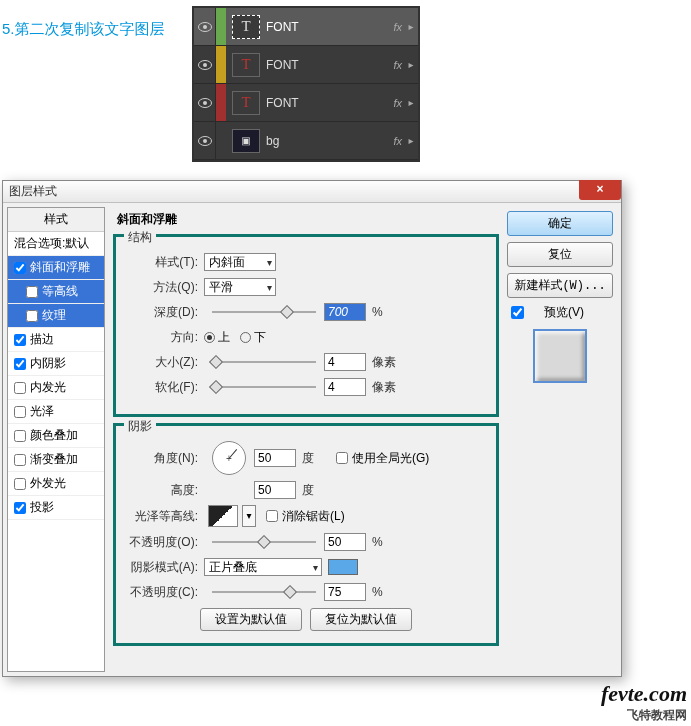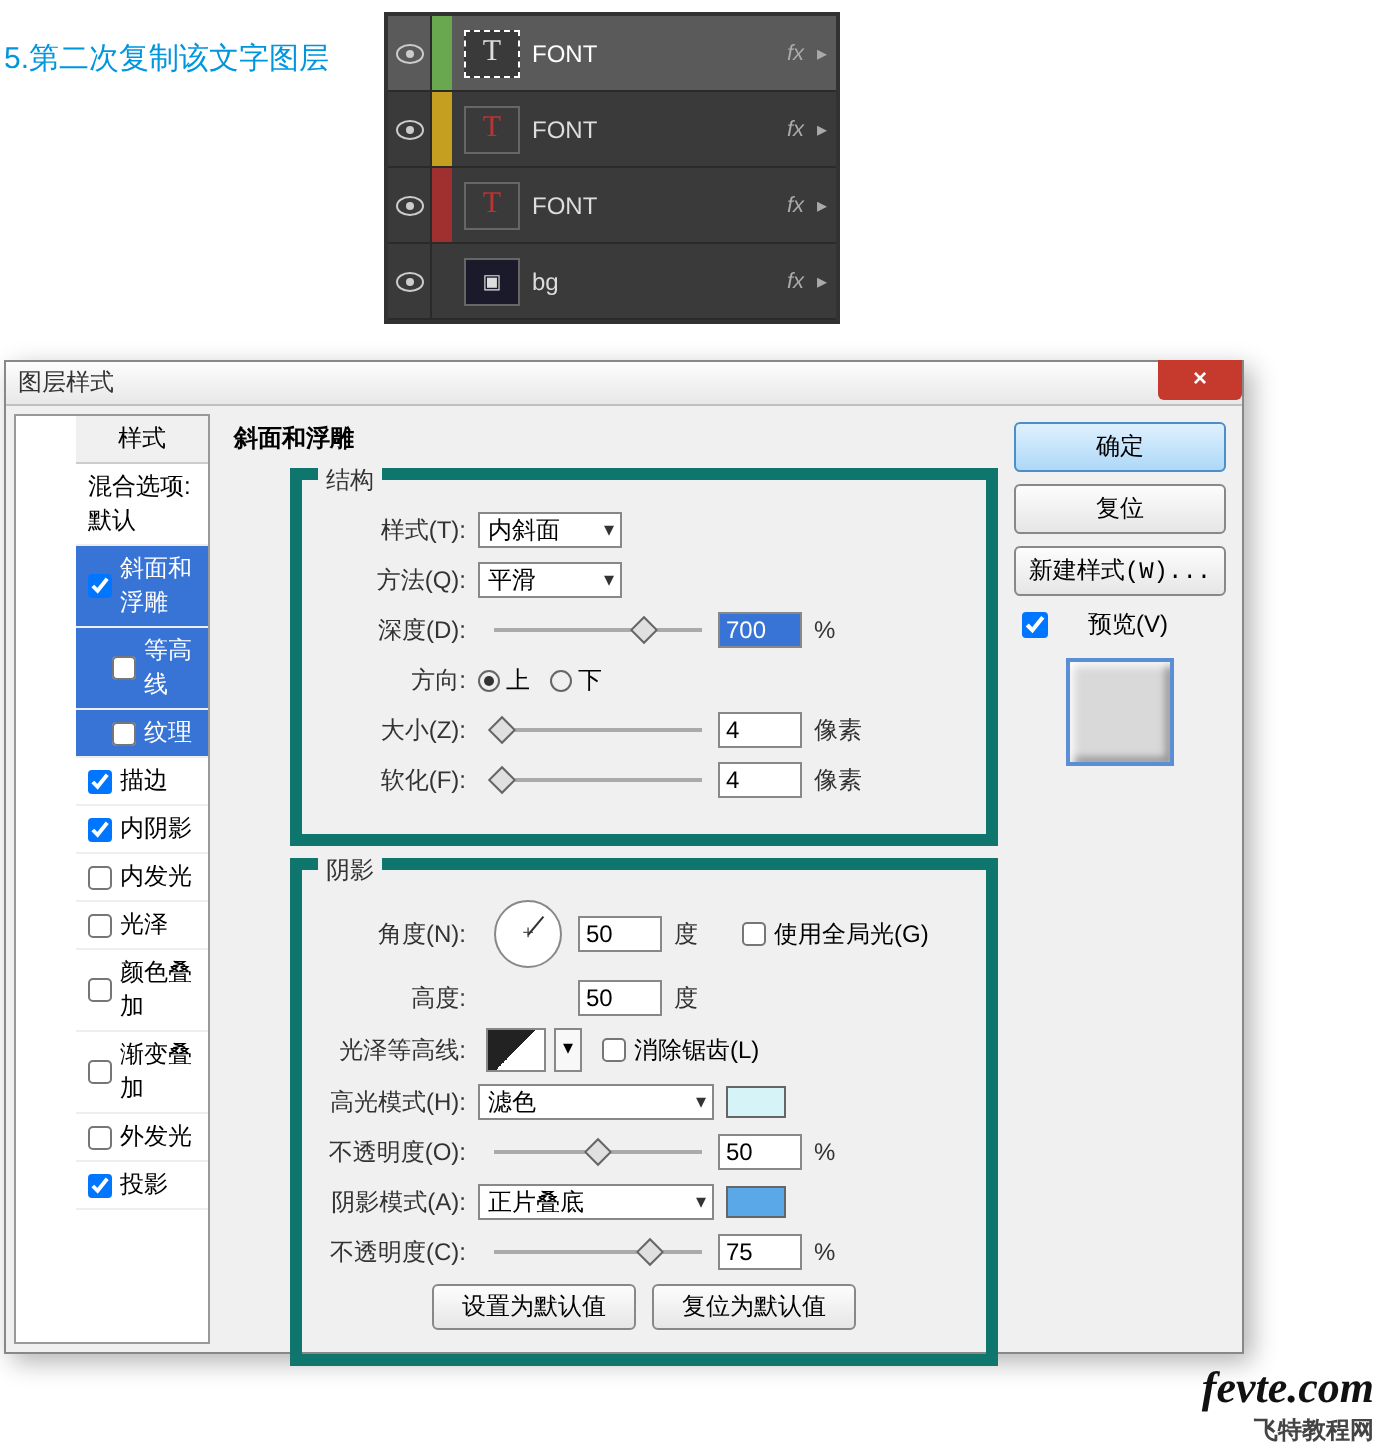--- a/index.html
+++ b/index.html
@@ -22,39 +22,39 @@
   .layer-name { color: #ddd; font-size: 12px; flex: 1; }
   .layer-row.selected .layer-name { color: #fff; }
   .fx-label { font-style: italic; color: #aaa; font-size: 11px; margin-right: 2px; }
   .fx-arrow { color: #aaa; width: 14px; text-align: center; font-size: 10px; }
 
   .dialog { position: absolute; top: 180px; left: 2px; width: 620px; height: 497px; background: #f0f0f0; border: 1px solid #888; box-shadow: 4px 4px 12px rgba(0,0,0,0.3); }
   .titlebar { height: 22px; background: linear-gradient(#fdfdfd, #e8e8e8); border-bottom: 1px solid #bfbfbf; display: flex; align-items: center; padding: 0 6px; position: relative; color: #333; }
   .close-x { position: absolute; right: 0; top: -1px; width: 42px; height: 20px; background: #c6392d; color: #fff; text-align: center; line-height: 18px; border-radius: 0 0 3px 3px; font-family: Arial; font-weight: bold;}
   .dialog-body { display: flex; height: calc(100% - 22px); padding: 4px; }
 
-  .style-list { width: 98px; border: 1px solid #999; background: #fff; padding-left: 30px; }
+  .style-list { width: 98px; border: 1px solid #999; background: #fff; }
   .style-header { background: #f0f0f0; border-bottom: 1px solid #ccc; padding: 3px 6px; text-align: center; }
   .style-item { padding: 3px 6px; border-bottom: 1px solid #eee; display: flex; align-items: center; gap: 4px; min-height: 20px; }
   .style-item.sel { background: #3874d6; color: #fff; }
   .style-item input[type=checkbox] { width: 12px; height: 12px; }
   .style-sub { padding-left: 18px; }
 
   .center-col { flex: 1; padding: 0 8px; }
   .gbox { border: 1px solid #bbb; margin-top: 16px; padding: 10px 12px 12px; position: relative; }
   .gbox > .legend { position: absolute; top: -8px; left: 8px; background: #f0f0f0; padding: 0 4px; color: #333; }
-  .gbox.inner { border: 6px solid #0f766e; margin-top: 6px; margin-left: 32px; }
+  .gbox.inner { border: 3px solid #0f766e; margin-top: 6px; }
   .row { display: flex; align-items: center; margin: 5px 0; min-height: 20px; }
   .rlabel { width: 76px; text-align: right; padding-right: 6px; color: #333; }
   .selectish { display: inline-flex; align-items: center; border: 1px solid #888; background: #fff; height: 18px; padding: 0 4px; min-width: 72px; position: relative; font-family: Liberation Serif, serif; }
   .selectish::after { content: "▾"; position: absolute; right: 3px; font-size: 10px; color: #333; }
   .slider-track { flex: 1; height: 2px; background: #aaa; margin: 0 8px; position: relative; max-width: 104px; }
   .slider-thumb { position: absolute; top: -4px; width: 10px; height: 10px; background: #e0e0e0; border: 1px solid #666; transform: translateX(-50%) rotate(45deg); }
   .numbox { width: 42px; height: 18px; border: 1px solid #888; background: #fff; text-align: left; padding: 0 3px; line-height: 16px; }
-  .numbox.hl { background: #3874d6; color: #fff; }
+  .numbox.hl { background: #3874d6; color: #fff; font-style: italic; }
   .unit { width: 34px; padding-left: 6px; color: #333; }
   .radio { display: inline-flex; align-items: center; gap: 3px; margin-right: 10px; }
   .radio .dot { width: 11px; height: 11px; border: 1px solid #666; border-radius: 50%; display: inline-flex; align-items: center; justify-content: center; }
   .radio.on .dot::before { content: ""; width: 5px; height: 5px; background: #333; border-radius: 50%; }
   .cbox { display: inline-flex; align-items: center; gap: 4px; }
   .cbox input { width: 12px; height: 12px; }
   .angle-ctl { width: 34px; height: 34px; border: 1px solid #888; border-radius: 50%; background: #fff; position: relative; margin: 0 8px; }
   .angle-ctl .hand { position: absolute; top: 50%; left: 50%; width: 12px; height: 1px; background: #333; transform-origin: left center; transform: rotate(-50deg); }
   .angle-ctl .cross { position: absolute; top: 50%; left: 50%; font-size: 10px; transform: translate(-50%,-50%); color: #555; }
   .gloss-thumb { width: 30px; height: 22px; border: 1px solid #888; background: linear-gradient(135deg, #222 0%, #222 50%, #fff 50%, #fff 100%); margin: 0 4px; display:inline-block;}
@@ -263,25 +263,20 @@
         <div class="row">
           <span class="rlabel">光泽等高线:</span>
           <span class="gloss-thumb"></span>
           <span class="gloss-arrow">▾</span>
           <span class="cbox" style="margin-left:10px">
               <input type="checkbox" style="">
               <span>消除锯齿(L)</span>
             </span>
         </div>
         <div class="row">
-          <span class="rlabel">高光模式(H):</span>
-          <span class="selectish" style="min-width:118px">滤色</span>
-          <span class="color-chip" style="background:#d6f3f8"></span>
-        </div>
-        <div class="row">
           <span class="rlabel">不透明度(O):</span>
           <span class="slider-track">
               <span class="slider-thumb" style="left:50%"></span>
             </span>
           <span class="numbox">50</span>
           <span class="unit">%</span>
         </div>
         <div class="row">
           <span class="rlabel">阴影模式(A):</span>
           <span class="selectish" style="min-width:118px">正片叠底</span>

